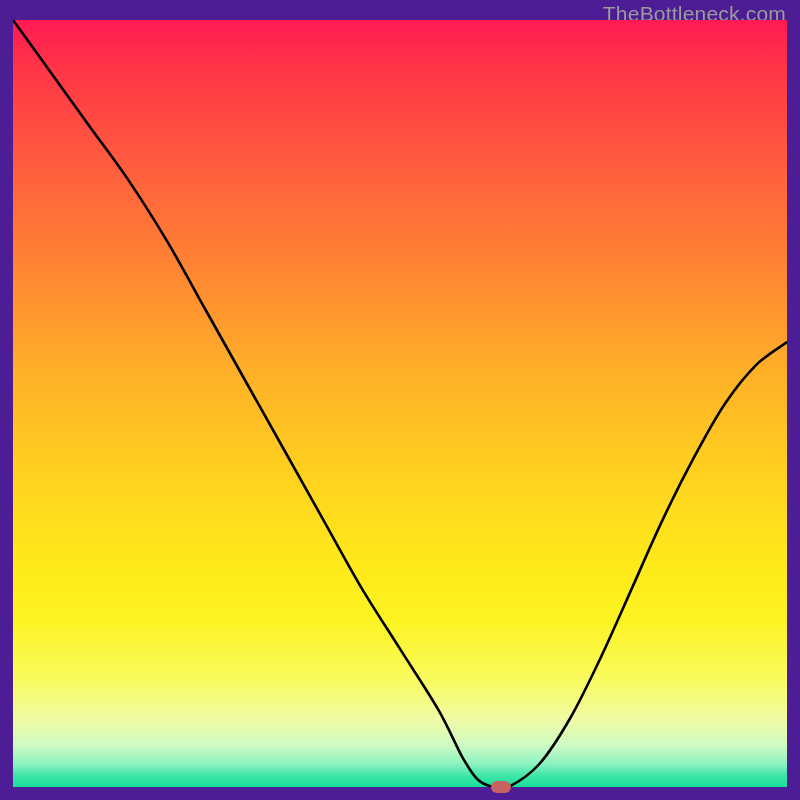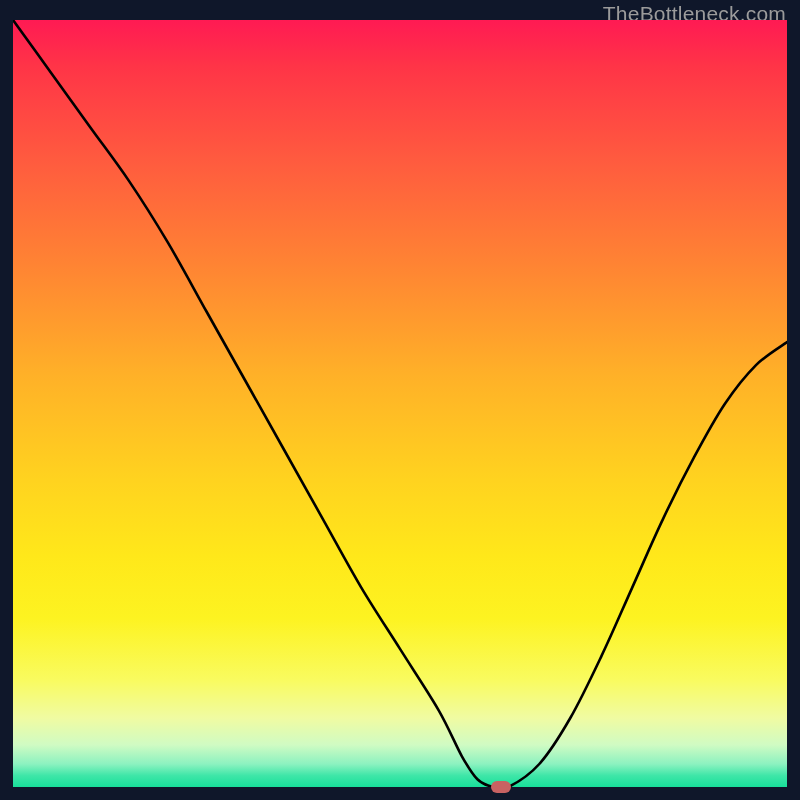--- a/index.html
+++ b/index.html
@@ -8,21 +8,21 @@
     width: 800px;
     height: 800px;
     background: #000;
     font-family: Arial, Helvetica, sans-serif;
     overflow: hidden;
   }
   .frame {
     position: relative;
     width: 800px;
     height: 800px;
-    background: #0f172a;
+    background: #4c1d95;
   }
   .plot {
     position: absolute;
     left: 13px;
     top: 20px;
     width: 774px;
     height: 767px;
   }
   .gradient-bg {
     position: absolute;

